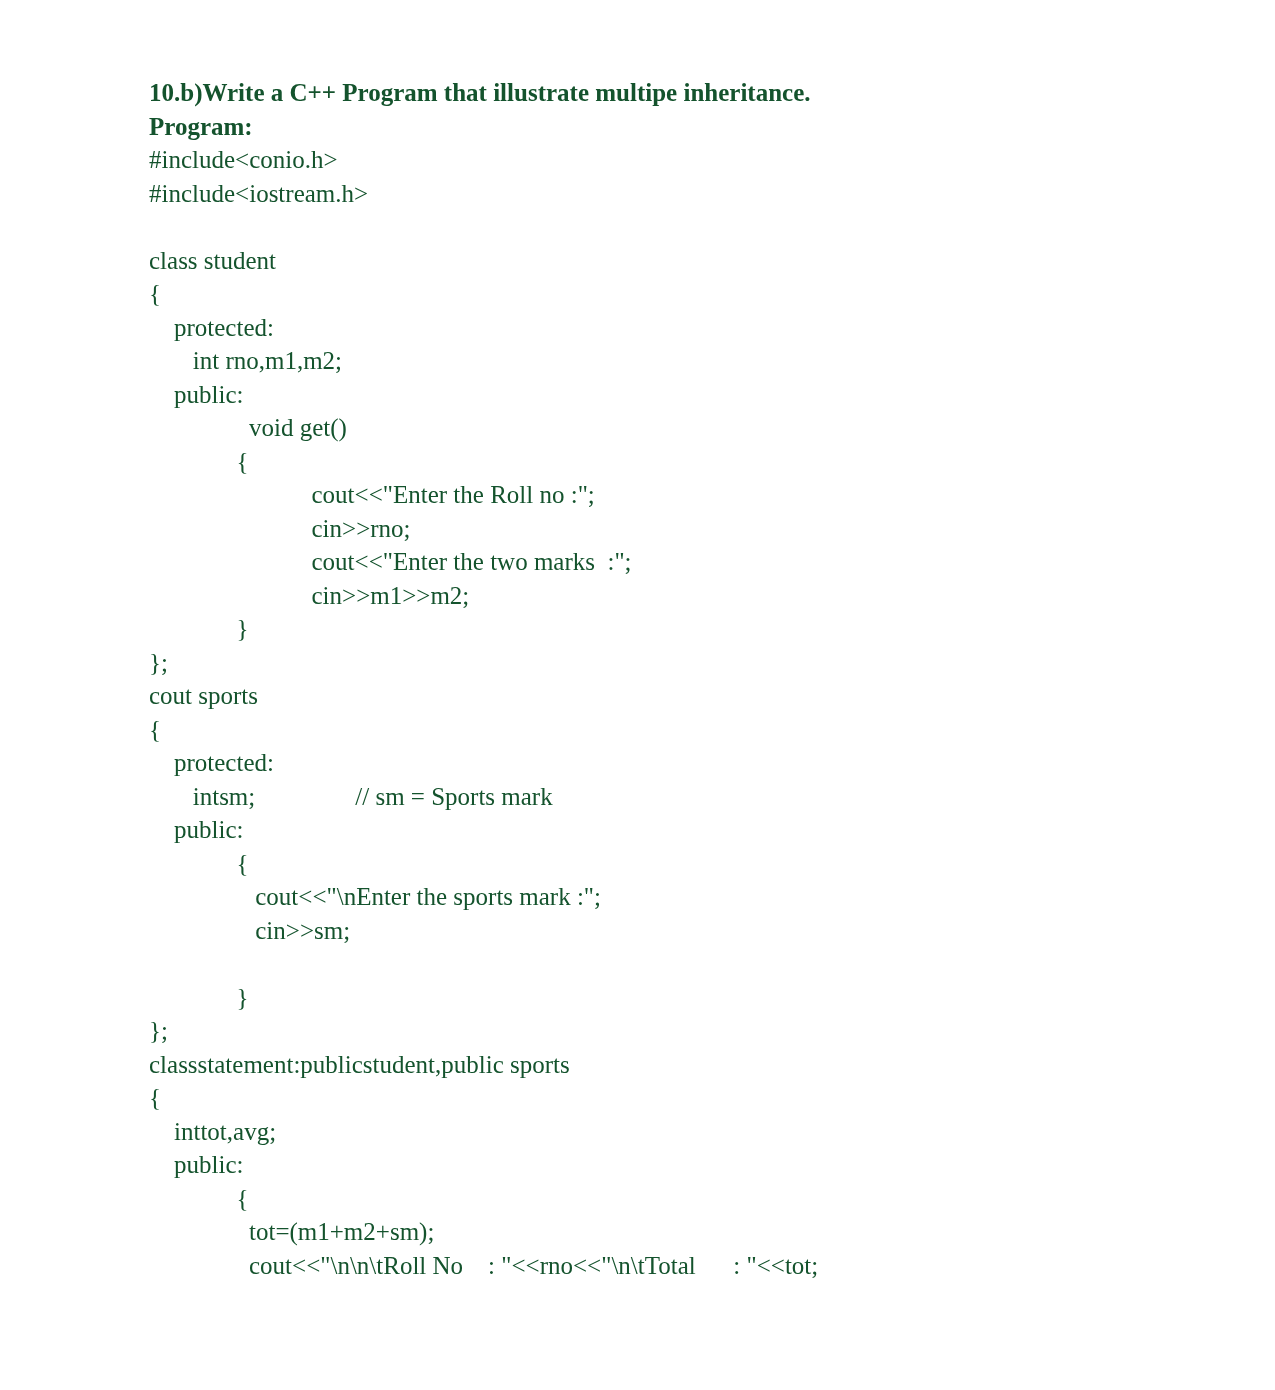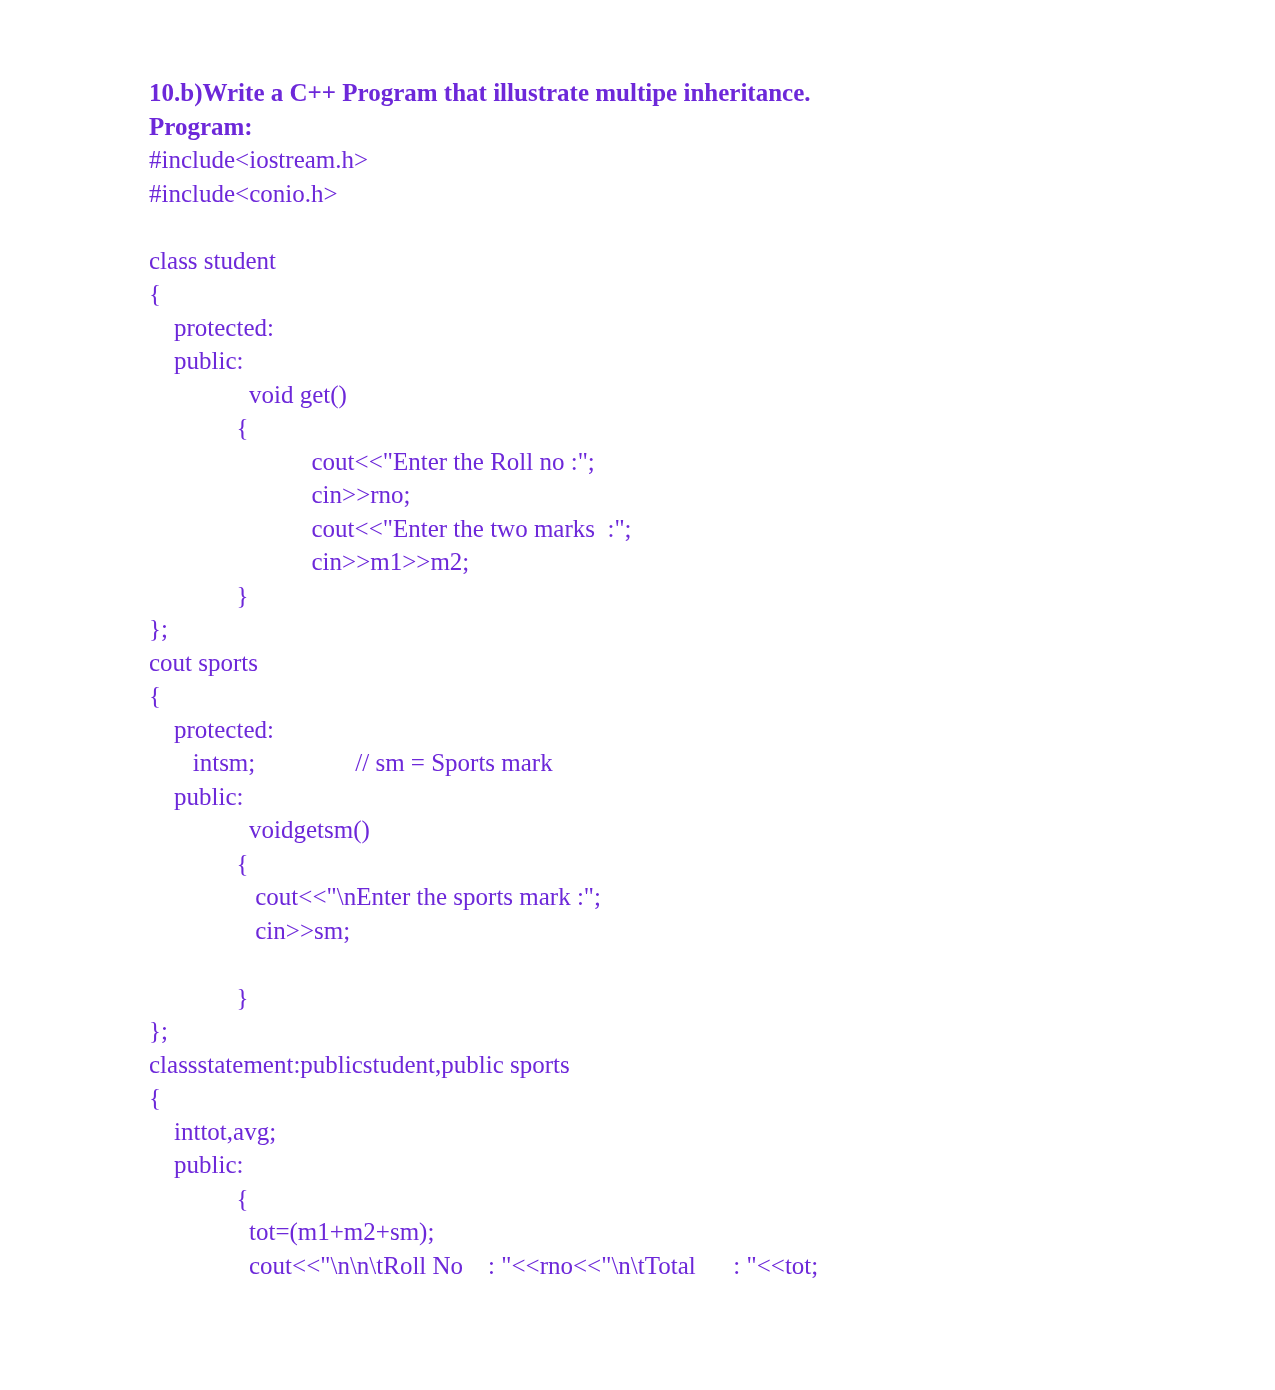--- a/index.html
+++ b/index.html
@@ -8,60 +8,60 @@
     background: #ffffff;
   }
   .page {
     position: relative;
     width: 1210px;
     height: 1390px;
     background: #ffffff;
     overflow: hidden;
     box-sizing: border-box;
     padding: 76px 40px 0 149px;
-    color: #6d28d9;
+    color: #14532d;
     font-family: "Liberation Serif", "DejaVu Serif", serif;
     font-size: 25px;
     line-height: 33.5px;
   }
   .line {
     white-space: pre;
     min-height: 33.5px;
   }
   .line:empty::before { content: "\00a0"; }
   .bold { font-weight: bold; }
 </style>
 </head>
 <body>
 
 <div class="page">
   <div class="line bold">10.b)Write a C++ Program that illustrate multipe inheritance.</div>
   <div class="line bold">Program:</div>
   <div>
+      <div class="line">#include&lt;conio.h&gt;</div>
       <div class="line">#include&lt;iostream.h&gt;</div>
-      <div class="line">#include&lt;conio.h&gt;</div>
       <div class="line"></div>
       <div class="line">class student</div>
       <div class="line">{</div>
       <div class="line">    protected:</div>
+      <div class="line">       int rno,m1,m2;</div>
       <div class="line">    public:</div>
       <div class="line">                void get()</div>
       <div class="line">              {</div>
       <div class="line">                          cout&lt;&lt;"Enter the Roll no :";</div>
       <div class="line">                          cin&gt;&gt;rno;</div>
       <div class="line">                          cout&lt;&lt;"Enter the two marks  :";</div>
       <div class="line">                          cin&gt;&gt;m1&gt;&gt;m2;</div>
       <div class="line">              }</div>
       <div class="line">};</div>
       <div class="line">cout sports</div>
       <div class="line">{</div>
       <div class="line">    protected:</div>
       <div class="line">       intsm;                // sm = Sports mark</div>
       <div class="line">    public:</div>
-      <div class="line">                voidgetsm()</div>
       <div class="line">              {</div>
       <div class="line">                 cout&lt;&lt;"\nEnter the sports mark :";</div>
       <div class="line">                 cin&gt;&gt;sm;</div>
       <div class="line"></div>
       <div class="line">              }</div>
       <div class="line">};</div>
       <div class="line">classstatement:publicstudent,public sports</div>
       <div class="line">{</div>
       <div class="line">    inttot,avg;</div>
       <div class="line">    public:</div>

